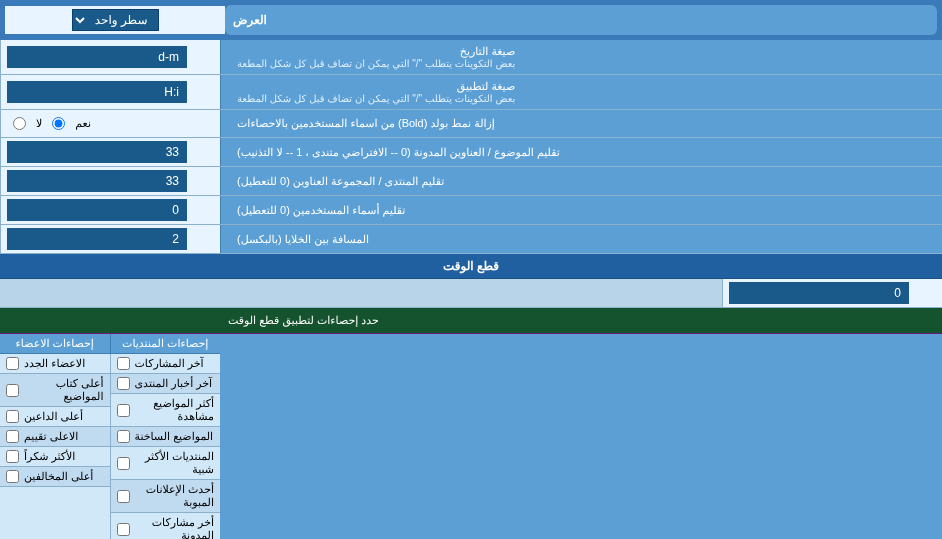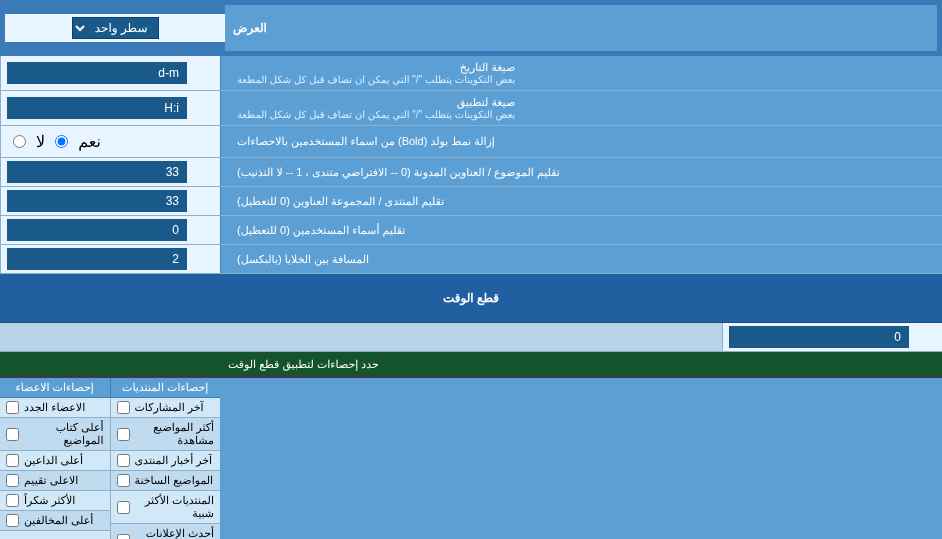--- a/index.html
+++ b/index.html
@@ -71,35 +71,35 @@
       color: #fff;
       border: 1px solid #0a4070;
       padding: 2px 6px;
       font-size: 12px;
       direction: rtl;
     }
     .section-header {
       background: #2060a0;
       color: #fff;
       text-align: center;
-      padding: 17px 8px;
+      padding: 5px 8px;
       font-weight: bold;
       font-size: 12px;
       border-bottom: 1px solid #1a5080;
     }
     .radio-row {
       display: flex;
       align-items: center;
       justify-content: flex-end;
       gap: 10px;
       padding: 3px 6px;
     }
     .radio-label {
       color: #000;
-      font-size: 16px;
+      font-size: 11px;
     }
     .stats-item {
       display: flex;
       align-items: center;
       padding: 3px 6px;
       border-bottom: 1px solid #8ab0cc;
       background: #d0e8f8;
       justify-content: flex-end;
       gap: 5px;
     }
@@ -115,21 +115,21 @@
     .stats-item input[type="checkbox"] {
       cursor: pointer;
     }
   </style>
 </head>
 <body>
 
 <div class="container">
 
   <div class="header-row">
-    <div style="flex:1; background:#5b9fd4; display:flex; align-items:center; justify-content:flex-end; padding:16px 8px;">
+    <div style="flex:1; background:#5b9fd4; display:flex; align-items:center; justify-content:flex-end; padding:8px 8px;border-radius:6px;">
       <span style="color:#fff; font-size:12px;">العرض</span>
     </div>
     <div style="width:220px; background:#e8f4ff; display:flex; align-items:center; justify-content:center; padding:3px 6px;">
       <select class="header-dropdown">
         <option>سطر واحد</option>
       </select>
     </div>
   </div>
 
   <div class="row">
@@ -234,25 +234,25 @@
         <div style="flex:1; color:#fff; text-align:center; padding:3px 4px; font-size:11px;">إحصاءات الاعضاء</div>
       </div>
 
       <div style="display:flex;">
         <div style="flex:1; border-left:1px solid #8ab0cc;">
           <div class="stats-item">
             <label>آخر المشاركات</label>
             <input type="checkbox" style="">
           </div>
           <div class="stats-item">
+            <label>آخر أخبار المنتدى</label>
+            <input type="checkbox" style="">
+          </div>
+          <div class="stats-item">
             <label>أكثر المواضيع مشاهدة</label>
-            <input type="checkbox" style="">
-          </div>
-          <div class="stats-item">
-            <label>آخر أخبار المنتدى</label>
             <input type="checkbox" style="">
           </div>
           <div class="stats-item">
             <label>المواضيع الساخنة</label>
             <input type="checkbox" style="">
           </div>
           <div class="stats-item">
             <label>المنتديات الأكثر شبية</label>
             <input type="checkbox" style="">
           </div>

